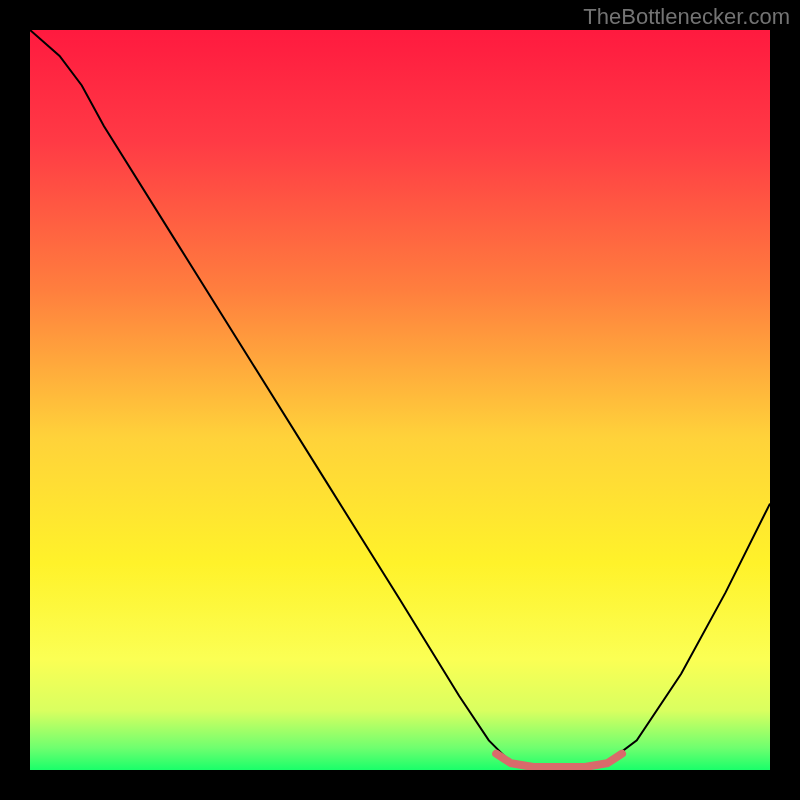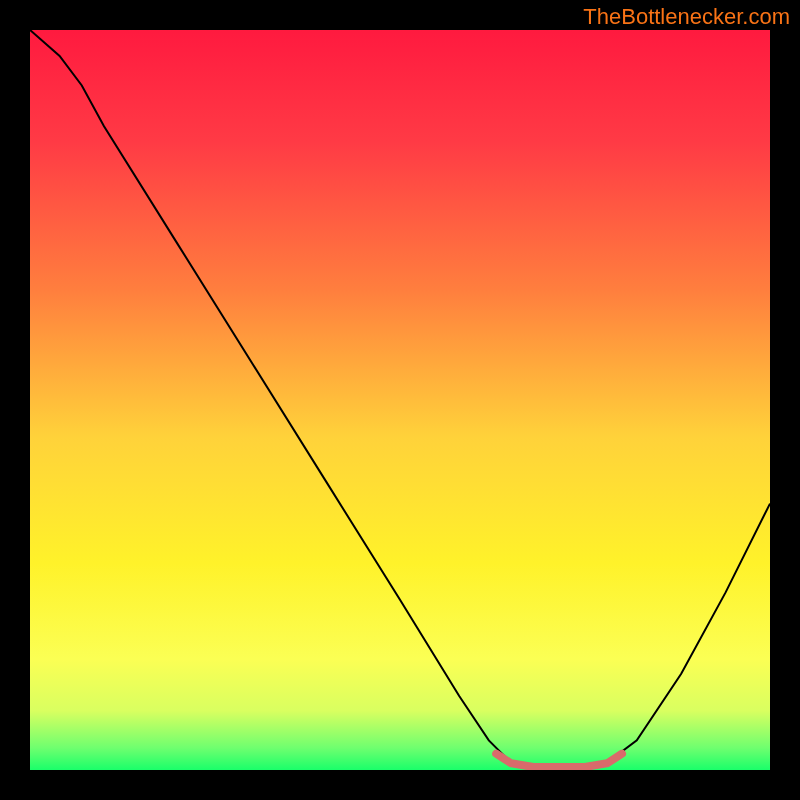--- a/index.html
+++ b/index.html
@@ -8,21 +8,21 @@
     height: 800px;
     background: #000;
     font-family: Arial, Helvetica, sans-serif;
     position: relative;
     overflow: hidden;
   }
   .watermark {
     position: absolute;
     top: 4px;
     right: 10px;
-    color: #f97316;
+    color: #737373;
     font-size: 22px;
     font-weight: 500;
     z-index: 10;
     text-align: right;
   }
   .plot-wrap {
     position: absolute;
     left: 30px;
     top: 30px;
     width: 740px;

